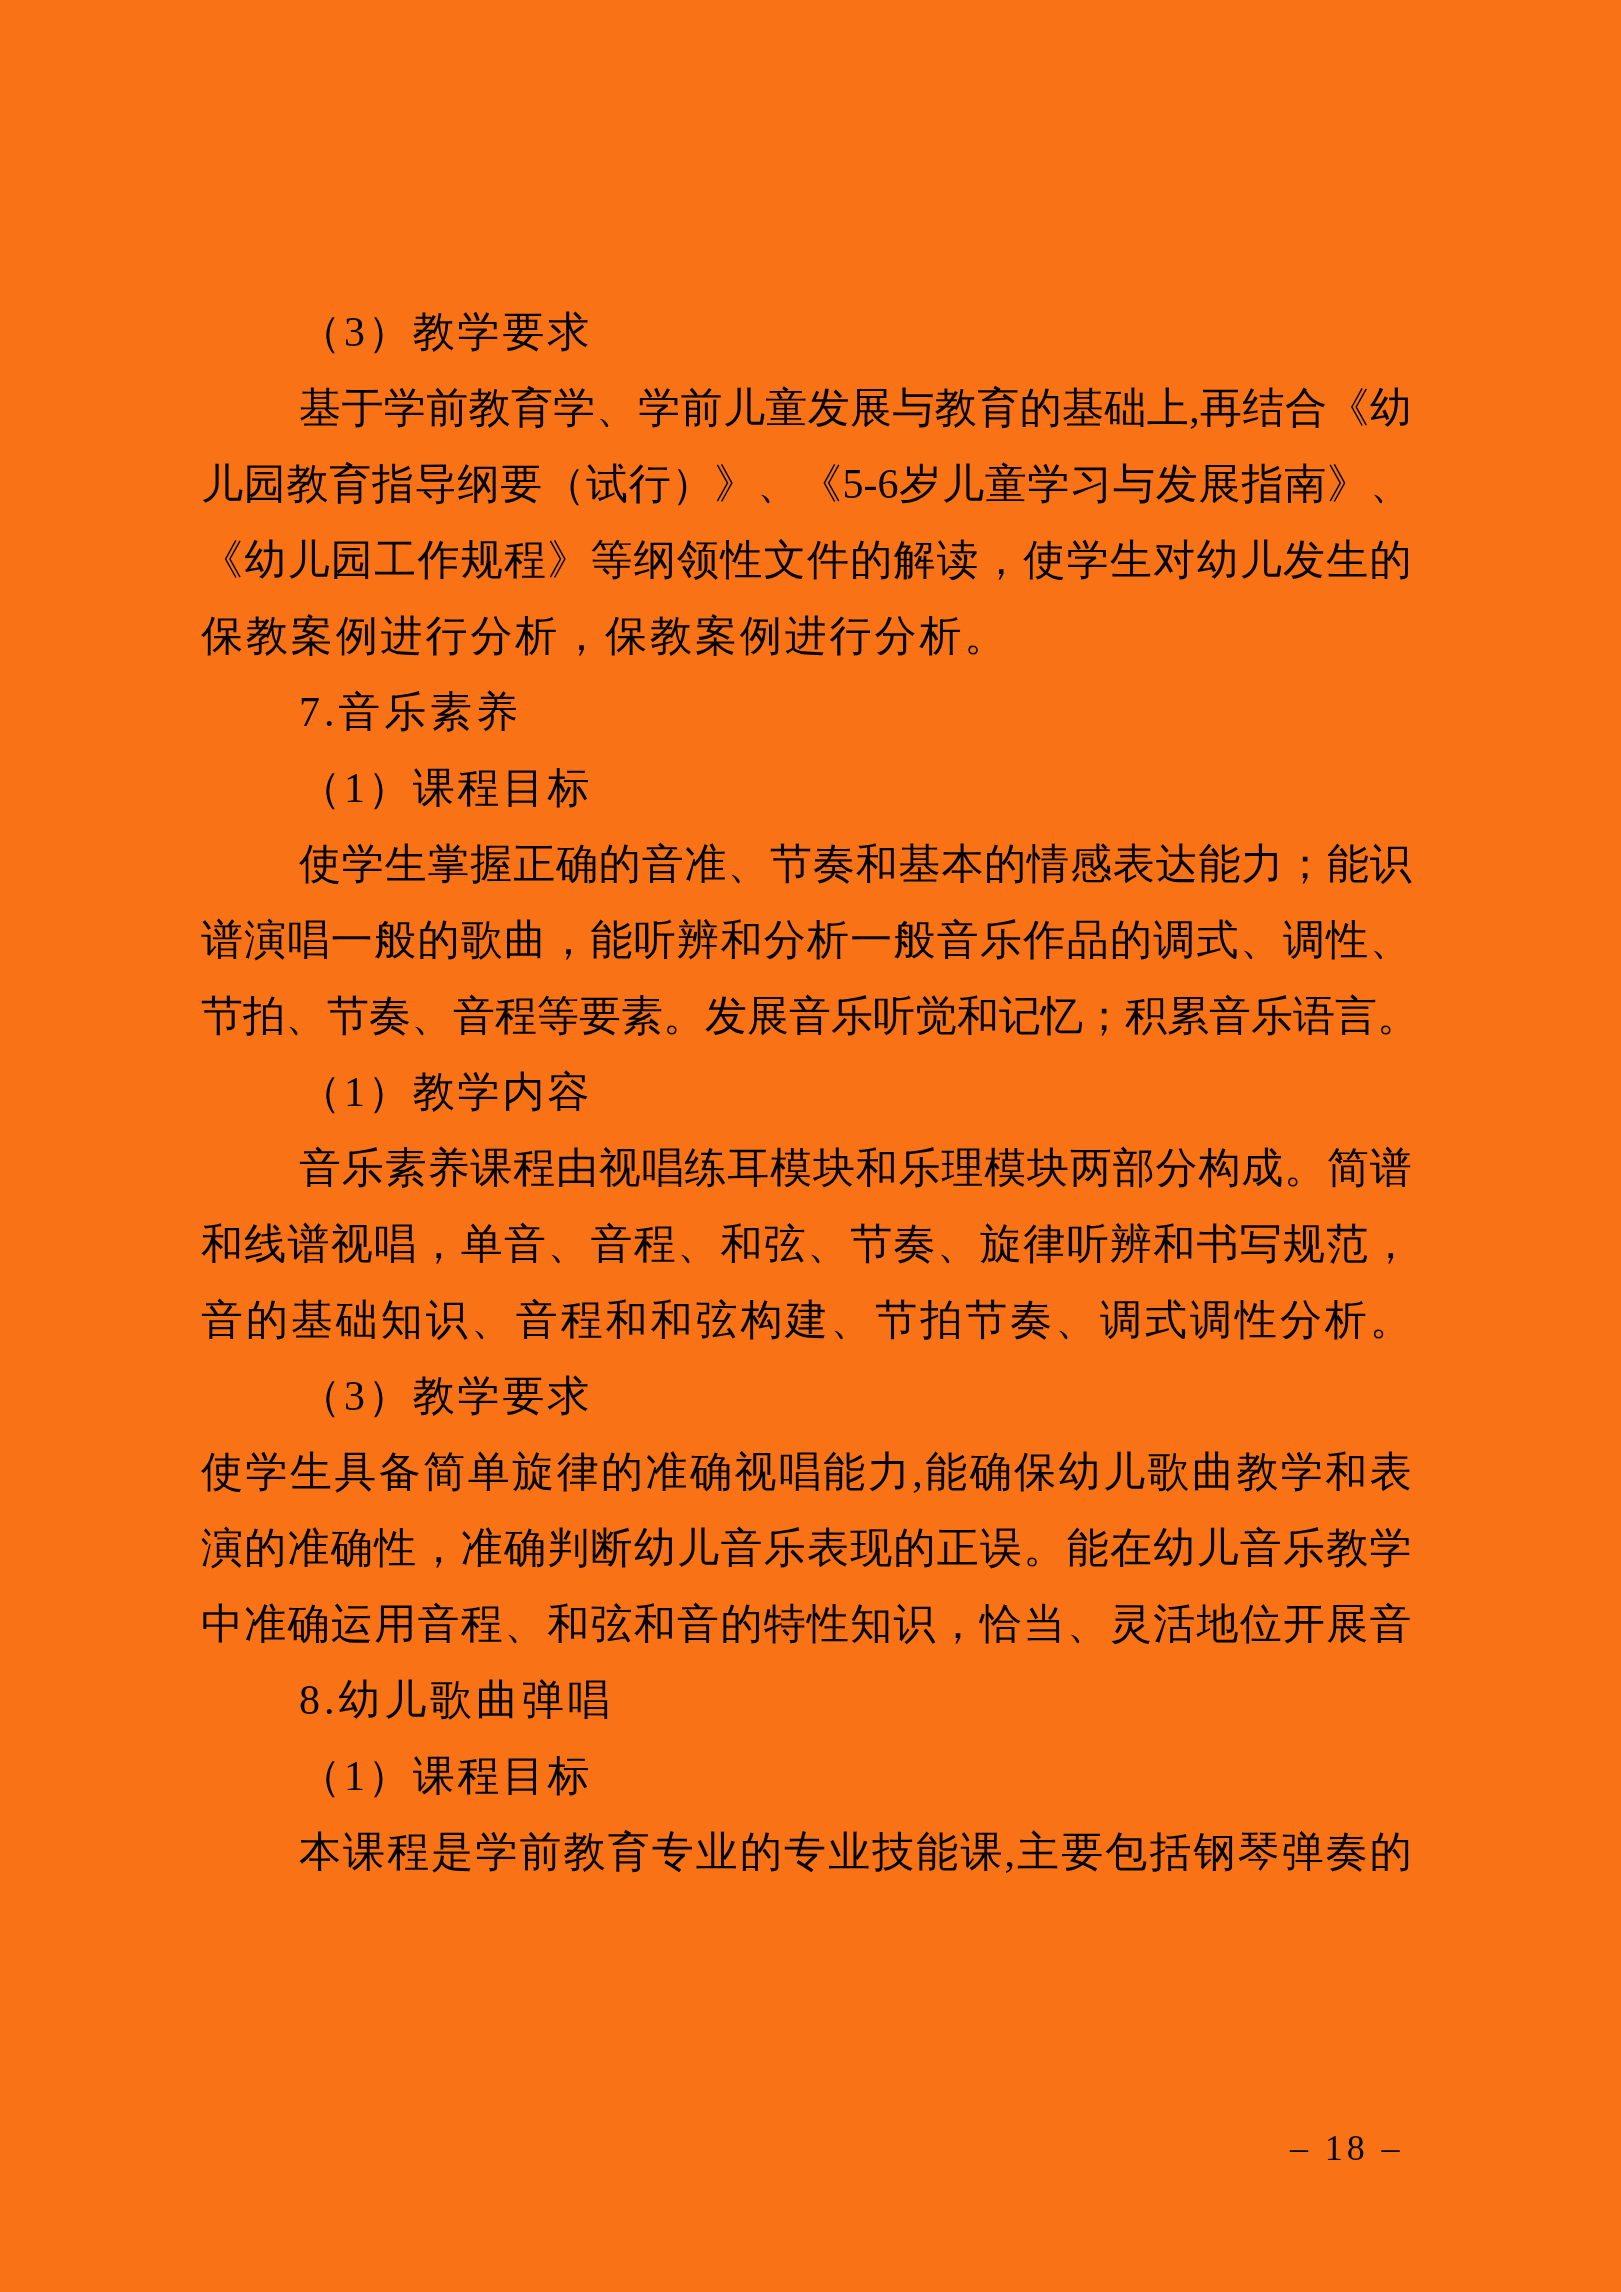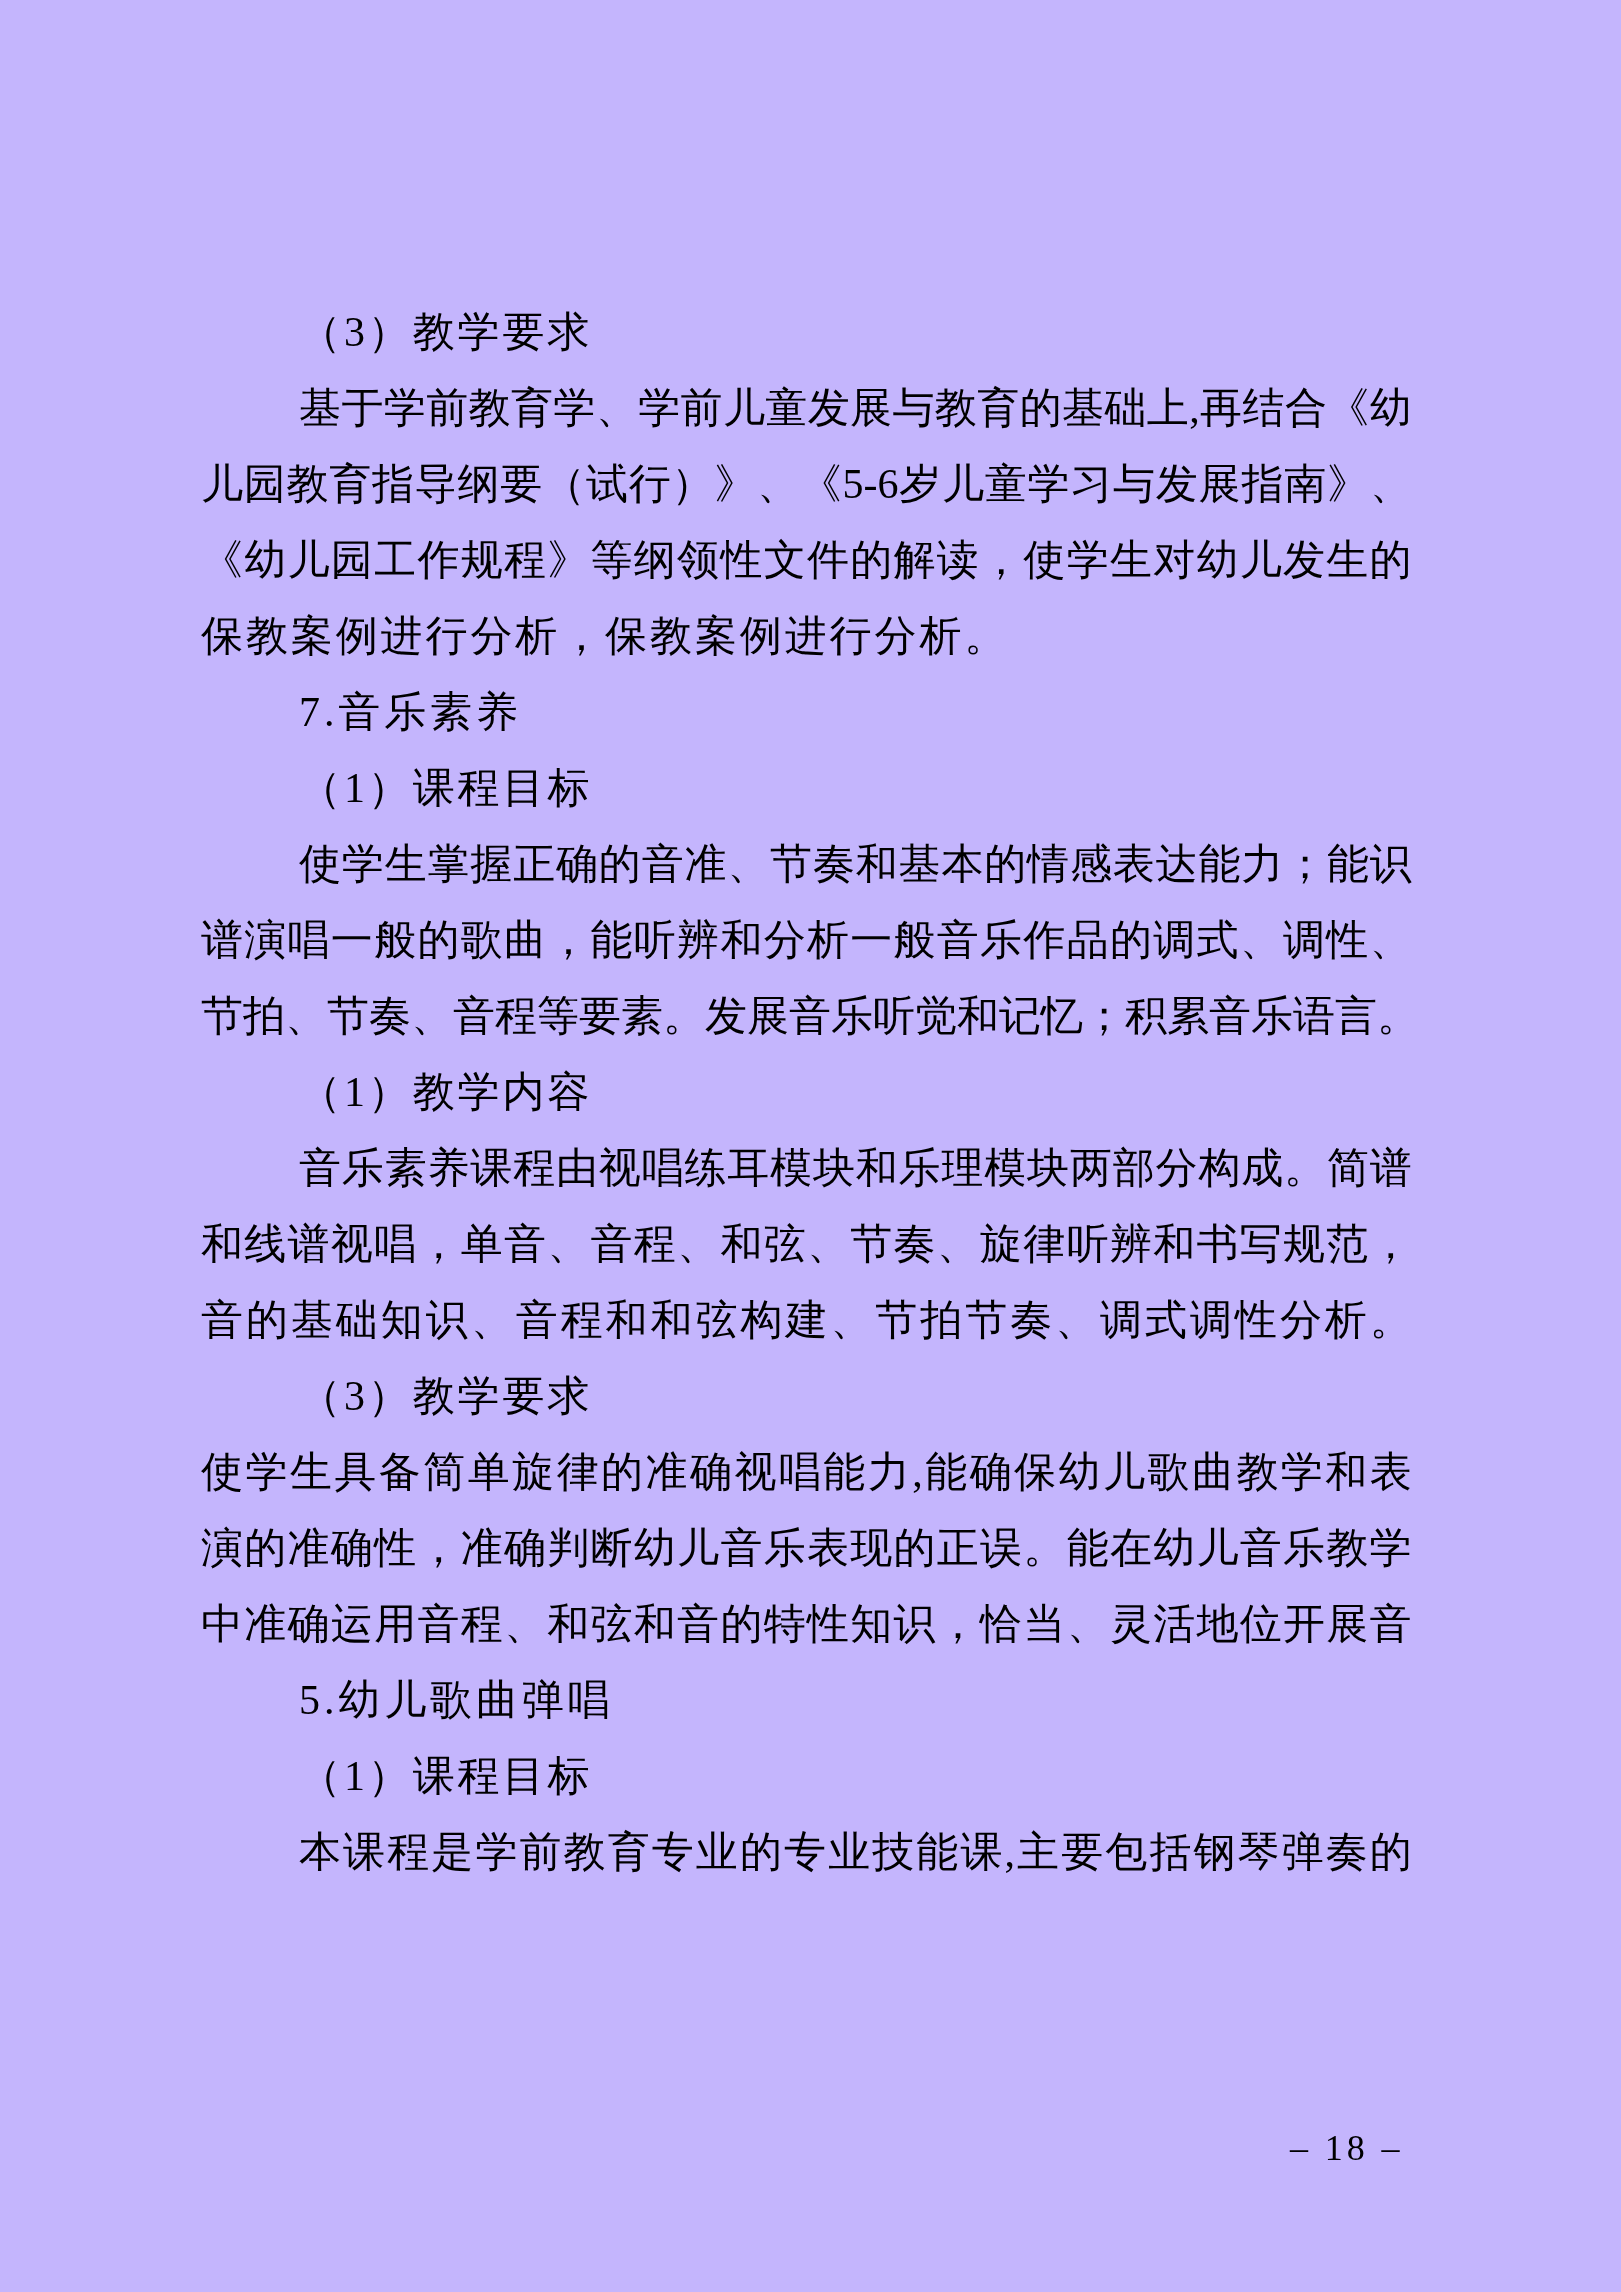--- a/index.html
+++ b/index.html
@@ -4,21 +4,21 @@
 <style>
   html, body {
     margin: 0;
     padding: 0;
     background: #ffffff;
   }
   .page {
     position: relative;
     width: 1621px;
     height: 2293px;
-    background: #c4b5fd;
+    background: #f97316;
     color: #000000;
     font-family: "Liberation Serif", "DejaVu Serif", serif;
     overflow: hidden;
   }
   .content {
     position: absolute;
     left: 201px;
     top: 294px;
     width: 1211px;
   }
@@ -415,21 +415,21 @@
         <span>当</span>
         <span>、</span>
         <span>灵</span>
         <span>活</span>
         <span>地</span>
         <span>位</span>
         <span>开</span>
         <span>展</span>
         <span>音</span>
       </div>
-      <div class="line indent bold">5.幼儿歌曲弹唱</div>
+      <div class="line indent bold">8.幼儿歌曲弹唱</div>
       <div class="line indent">（1）课程目标</div>
       <div class="line indent justify">
         <span>本</span>
         <span>课</span>
         <span>程</span>
         <span>是</span>
         <span>学</span>
         <span>前</span>
         <span>教</span>
         <span>育</span>

